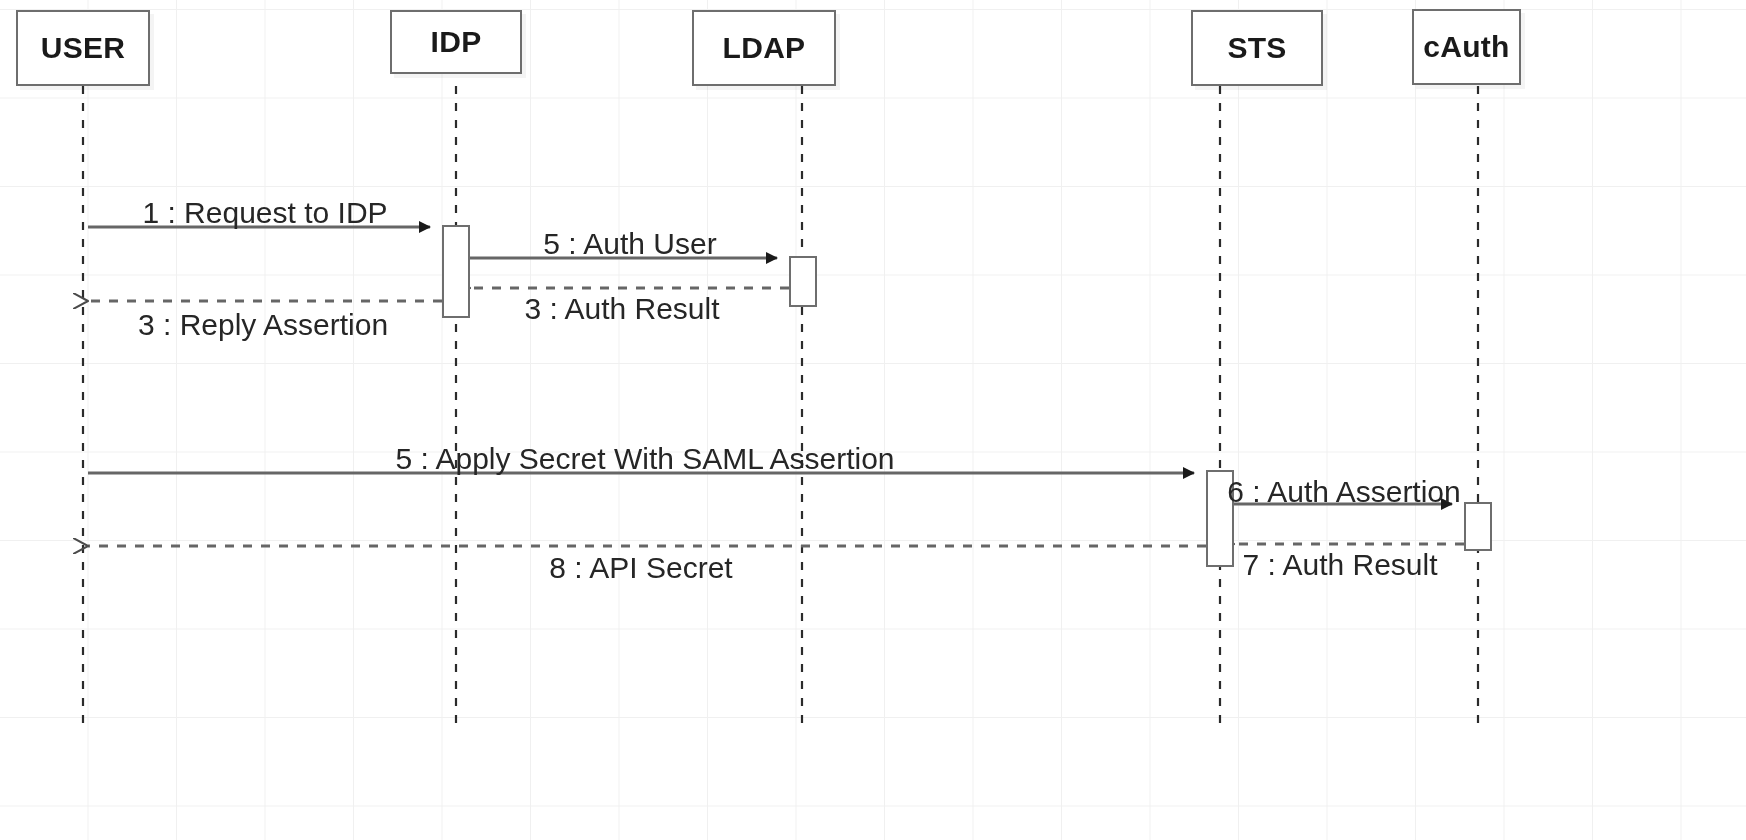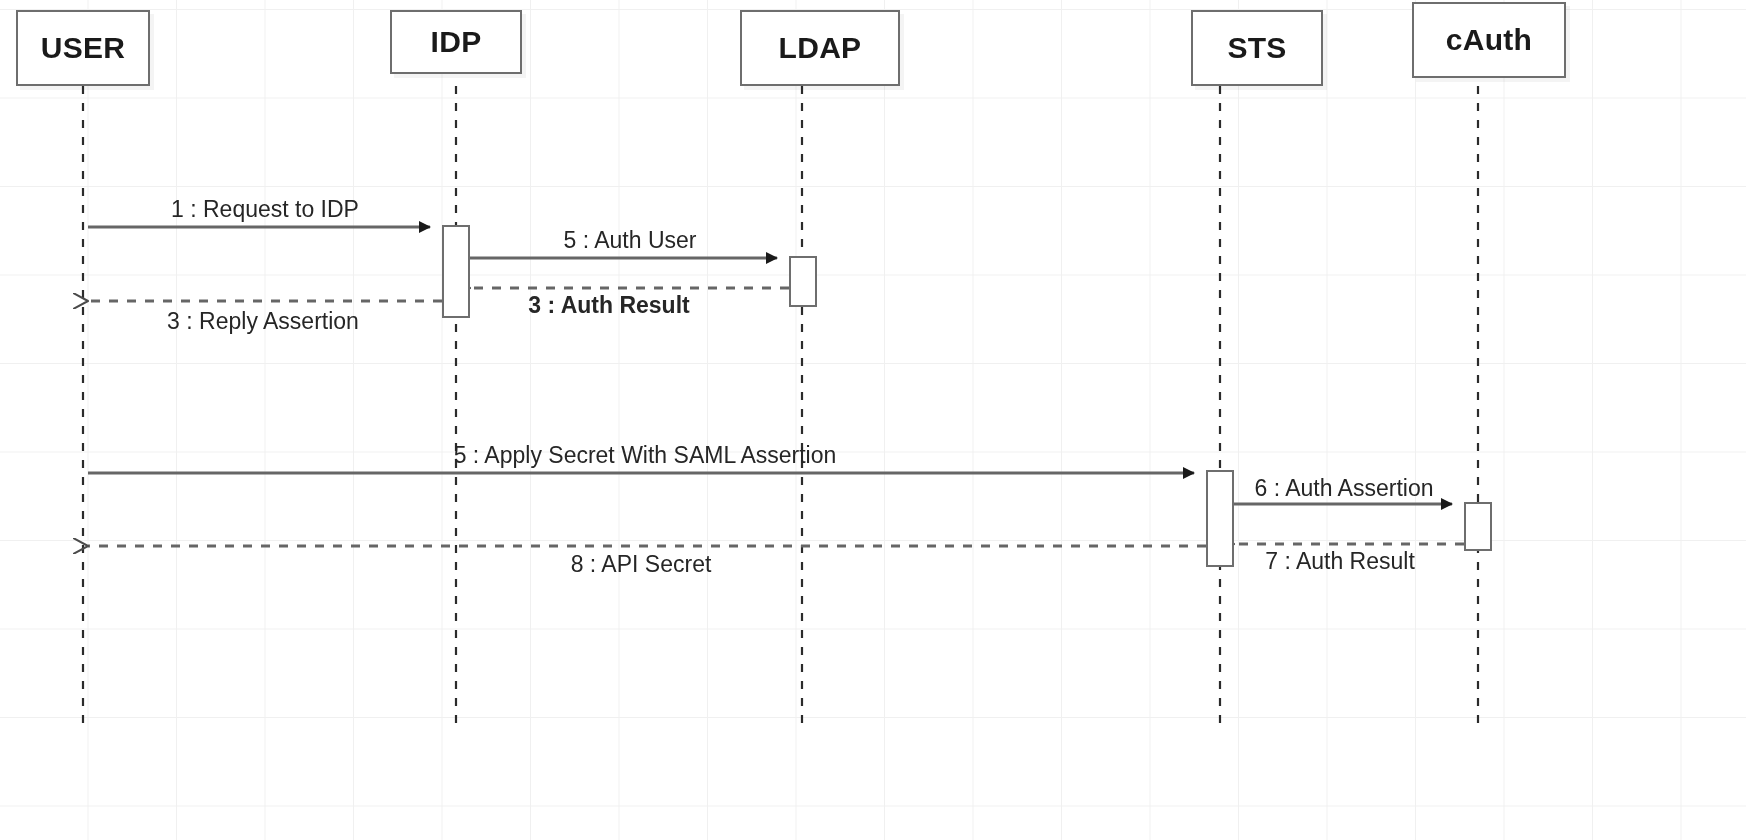--- a/index.html
+++ b/index.html
@@ -57,21 +57,21 @@
     position: absolute;
     box-sizing: border-box;
     background: #ffffff;
     border: 2px solid #6e6e6e;
     z-index: 4;
   }
   
   .msg-label {
     position: absolute;
     font-family: "Liberation Sans", sans-serif;
-    font-size: 23px;
+    font-size: 30px;
     color: #262626;
     white-space: nowrap;
     z-index: 6;
     user-select: none;
     transform: translateX(-50%);
   }
 </style>
 </head>
 <body>
 
@@ -105,42 +105,42 @@
       </g>
   </svg>
 
   <div id="lifeline-boxes">
       <div class="lifeline-box" style="left: 16px; top: 10px; width: 134px; height: 76px; border-color: rgb(110, 110, 110); background: rgb(255, 255, 255);">
         <span class="lifeline-label" style="color: rgb(26, 26, 26);">USER</span>
       </div>
       <div class="lifeline-box" style="left: 390px; top: 10px; width: 132px; height: 64px; border-color: rgb(110, 110, 110); background: rgb(255, 255, 255);">
         <span class="lifeline-label" style="color: rgb(26, 26, 26);">IDP</span>
       </div>
-      <div class="lifeline-box" style="left: 740px; top: 10px; width: 160px; height: 76px; border-color: rgb(110, 110, 110); background: rgb(255, 255, 255);">
+      <div class="lifeline-box" style="left: 692px; top: 10px; width: 144px; height: 76px; border-color: rgb(110, 110, 110); background: rgb(255, 255, 255);">
         <span class="lifeline-label" style="color: rgb(26, 26, 26);">LDAP</span>
       </div>
       <div class="lifeline-box" style="left: 1154px; top: 10px; width: 132px; height: 76px; border-color: rgb(110, 110, 110); background: rgb(255, 255, 255); margin-left: 37px;">
         <span class="lifeline-label" style="color: rgb(26, 26, 26);">STS</span>
       </div>
-      <div class="lifeline-box" style="left: 1412px; top: 2px; width: 154px; height: 76px; border-color: rgb(110, 110, 110); background: rgb(255, 255, 255);">
+      <div class="lifeline-box" style="left: 1412px; top: 9px; width: 109px; height: 76px; border-color: rgb(110, 110, 110); background: rgb(255, 255, 255);">
         <span class="lifeline-label" style="color: rgb(26, 26, 26);">cAuth</span>
       </div>
     </div>
 
   <div id="activation-bars">
       <div class="activation" style="left: 442px; top: 225px; width: 28px; height: 93px; border-color: rgb(110, 110, 110);"></div>
       <div class="activation" style="left: 789px; top: 256px; width: 28px; height: 51px; border-color: rgb(110, 110, 110);"></div>
       <div class="activation" style="left: 1206px; top: 470px; width: 28px; height: 97px; border-color: rgb(110, 110, 110);"></div>
       <div class="activation" style="left: 1464px; top: 502px; width: 28px; height: 49px; border-color: rgb(110, 110, 110);"></div>
     </div>
 
   <div id="message-labels">
       <div class="msg-label" style="left: 265px; top: 196px; color: rgb(38, 38, 38);">1 : Request to IDP</div>
       <div class="msg-label" style="left: 630px; top: 227px; color: rgb(38, 38, 38);">5 : Auth User</div>
-      <div class="msg-label" style="left: 609px; top: 292px; color: rgb(38, 38, 38); font-weight: bold;">3 : Auth Result</div>
+      <div class="msg-label" style="left: 622px; top: 292px; color: rgb(38, 38, 38);">3 : Auth Result</div>
       <div class="msg-label" style="left: 263px; top: 308px; color: rgb(38, 38, 38);">3 : Reply Assertion</div>
       <div class="msg-label" style="left: 645px; top: 442px; color: rgb(38, 38, 38); text-align: center;">5 : Apply Secret With SAML Assertion</div>
       <div class="msg-label" style="left: 1344px; top: 475px; color: rgb(38, 38, 38);">6 : Auth Assertion</div>
       <div class="msg-label" style="left: 1340px; top: 548px; color: rgb(38, 38, 38);">7 : Auth Result</div>
       <div class="msg-label" style="left: 641px; top: 551px; color: rgb(38, 38, 38); text-align: center;">8 : API Secret</div>
     </div>
 
 </div>
 
 </body></html>

